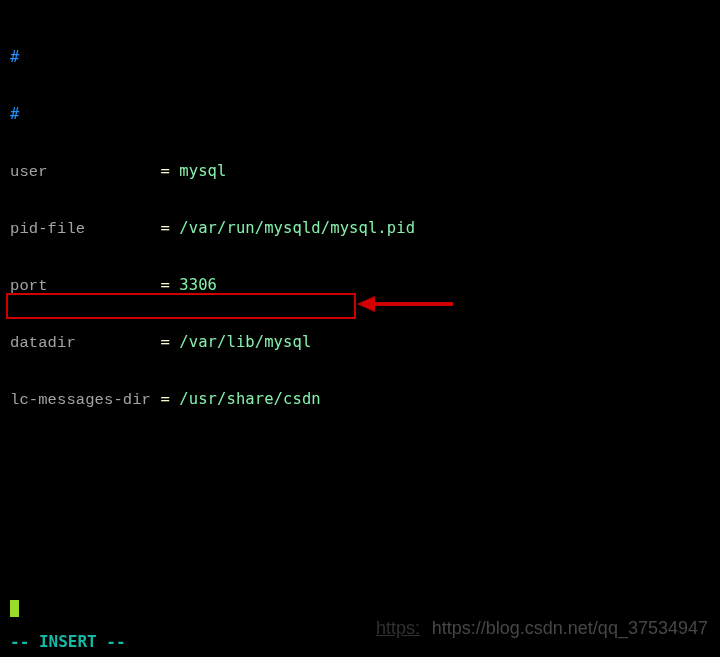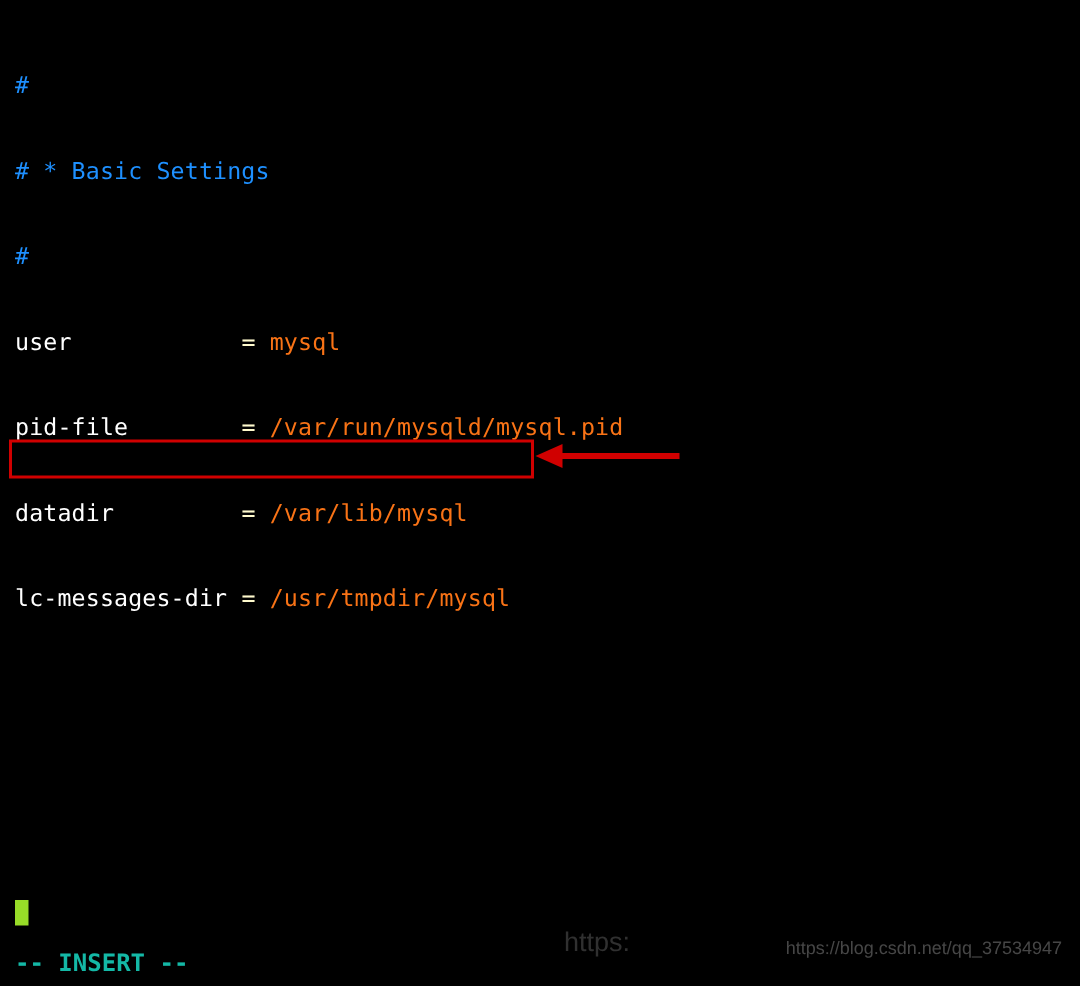--- a/index.html
+++ b/index.html
@@ -15,23 +15,23 @@
     font-size: 15.5px;
     line-height: 19px;
     letter-spacing: 0.1px;
     color: #fff;
     padding: 10px 10px 0 10px;
     position: relative;
     white-space: pre;
   }
   .line { height: 19px; }
   .c-comment { color: #1e90ff; }
-  .c-key     { color: #ffffff; }
+  .c-key     { color: #a3a3a3; font-family: Liberation Mono, monospace; }
   .c-eq      { color: #fffacd; }
-  .c-val     { color: #f97316; }
+  .c-val     { color: #86efac; }
 
   .red-box {
     position: absolute;
     border: 2px solid #d00000;
     pointer-events: none;
   }
   .arrow {
     position: absolute;
     pointer-events: none;
   }
@@ -43,21 +43,21 @@
   .arrow-head {
     position: absolute;
     width: 0; height: 0;
     border-top: 8px solid transparent;
     border-bottom: 8px solid transparent;
     border-right: 18px solid #d00000;
   }
   .watermark {
     position: absolute;
     font-family: "Arial", sans-serif;
-    font-size: 12px;
+    font-size: 18px;
     color: #808080;
     opacity: 0.55;
   }
   .watermark2 {
     position: absolute;
     font-family: "Arial", sans-serif;
     font-size: 18px;
     color: #606060;
     opacity: 0.5;
   }
@@ -75,26 +75,26 @@
     width: 9px;
     height: 17px;
     background: #98dc28;
   }
 </style>
 </head>
 <body>
 
 <div class="terminal">
   <div class="line"><span class="c-comment">#</span></div>
-  <div class="line"><span class="c-comment"># * Basic Settings</span></div>
   <div class="line"><span class="c-comment">#</span></div>
   <div class="line"><span class="c-key">user            </span><span class="c-eq">=</span><span class="c-val"> mysql</span></div>
   <div class="line"><span class="c-key">pid-file        </span><span class="c-eq">=</span><span class="c-val"> /var/run/mysqld/mysql.pid</span></div>
+  <div class="line"><span class="c-key">port            </span><span class="c-eq">=</span><span class="c-val"> 3306</span></div>
   <div class="line"><span class="c-key">datadir         </span><span class="c-eq">=</span><span class="c-val"> /var/lib/mysql</span></div>
-  <div class="line"><span class="c-key">lc-messages-dir </span><span class="c-eq">=</span><span class="c-val"> /usr/tmpdir/mysql</span></div>
+  <div class="line"><span class="c-key">lc-messages-dir </span><span class="c-eq">=</span><span class="c-val"> /usr/share/csdn</span></div>
   
   
   
   
   
   
   
   
   
   
@@ -111,16 +111,16 @@
 
   <div class="cursor-block" style="left:10px; top:600px;"></div>
 
   <div class="red-box" style="left:6px; top:293px; width:346px; height:22px;"></div>
   <div class="arrow" style="left:357px; top:296px;">
     <div class="arrow-head" style="left:0; top:0;"></div>
     <div class="arrow-line" style="left:16px; top:6px; width:80px;"></div>
   </div>
 </div>
 
-<div class="watermark2" style="right:300px; bottom:18px;">https:</div>
+<div class="watermark2" style="right:300px; bottom:18px;text-decoration:underline;">https:</div>
 <div class="watermark" style="right:12px; bottom:18px;">https://blog.csdn.net/qq_37534947</div>
 
 <div class="status-bar">-- INSERT --</div>
 
 </body></html>

